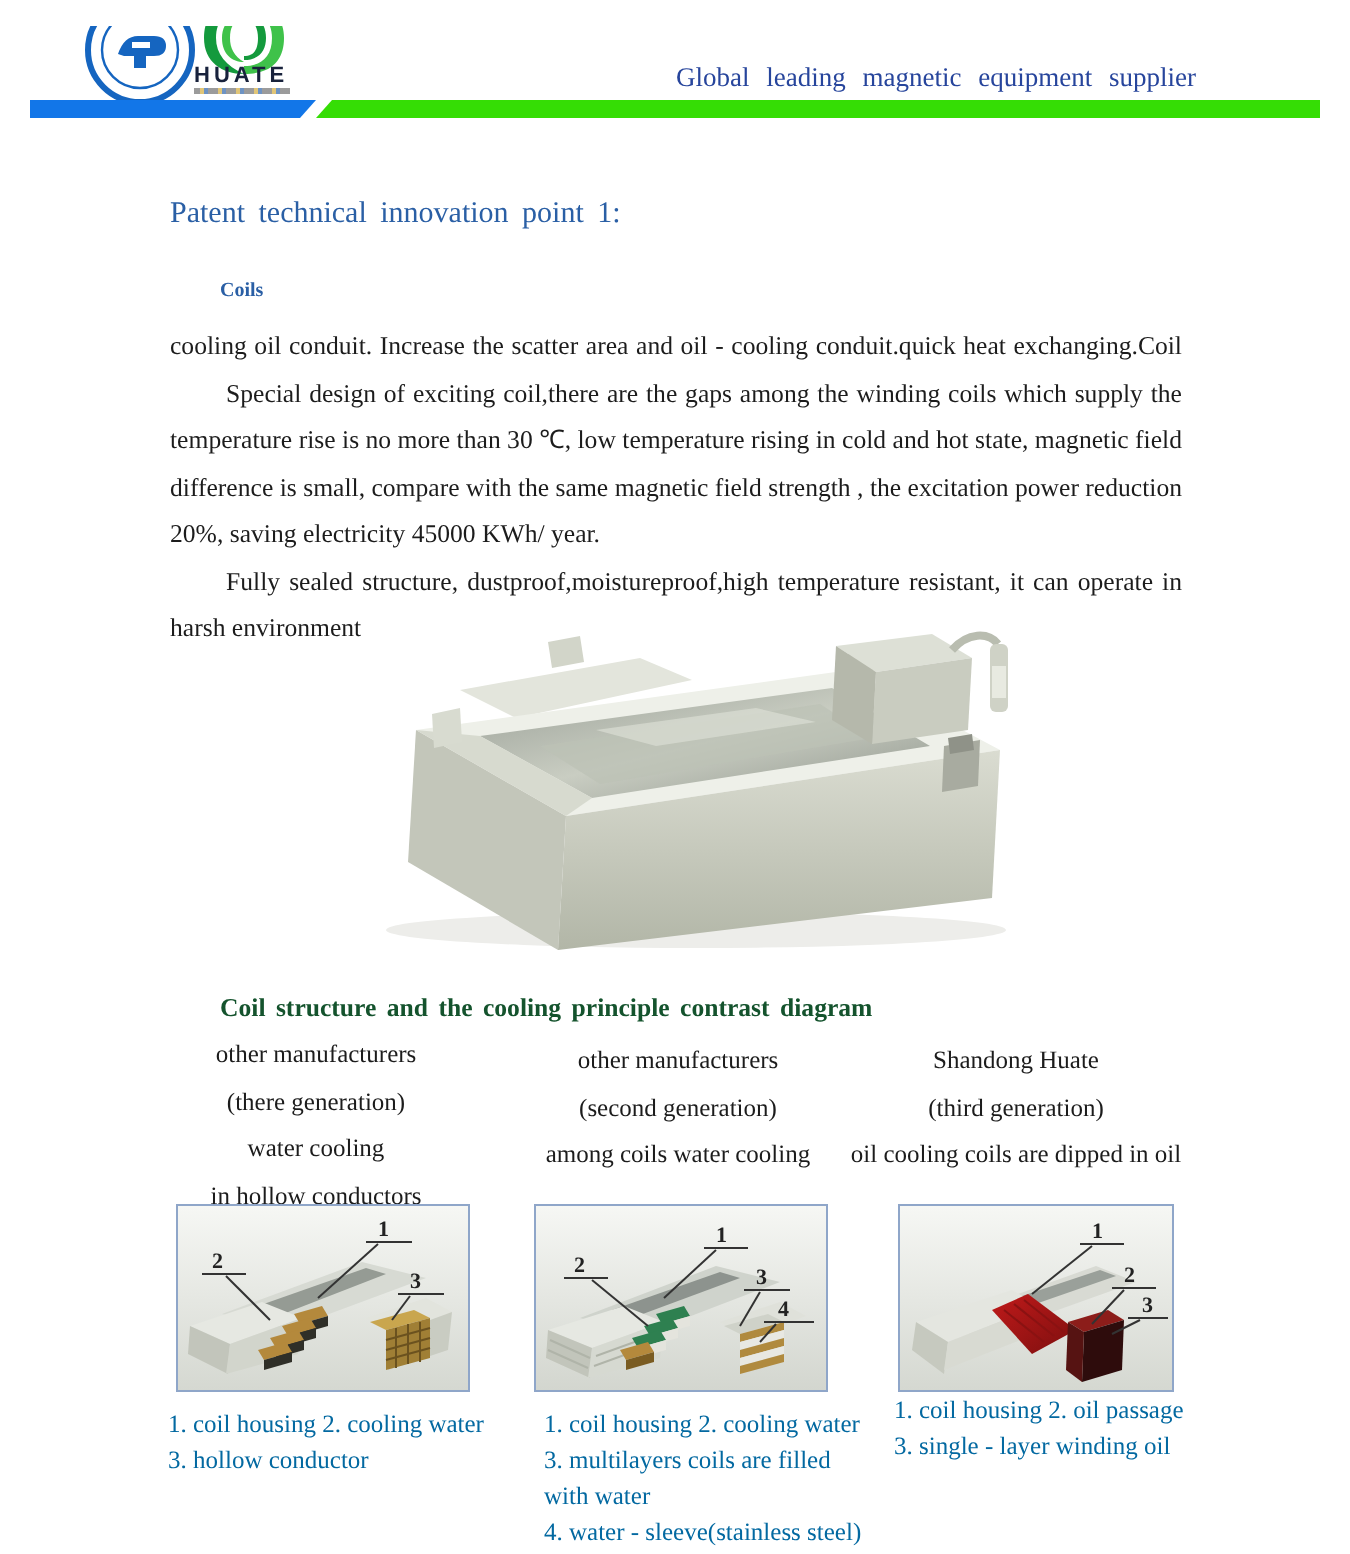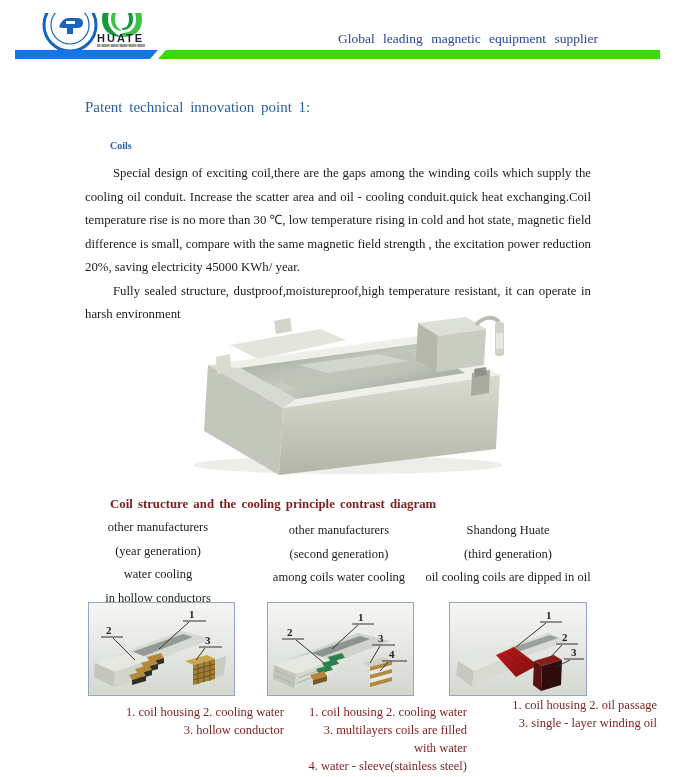--- a/index.html
+++ b/index.html
@@ -37,33 +37,33 @@
   }
   .paras{position:absolute;left:85px;top:149px;width:506px;font-size:12.8px;}
   .jline{line-height:23.5px;text-align:justify;text-align-last:justify;white-space:normal;}
   .jline.jlast{text-align-last:left;}
   .jline.indent{text-indent:28px;}
   
   .photo{position:absolute;left:178px;top:300px;width:335px;height:165px;}
   
   .sec-heading{
     position:absolute;left:110px;top:484px;width:480px;
-    font-size:12.8px;font-weight:bold;color:#7f1d1d;word-spacing:2px;
+    font-size:12.8px;font-weight:bold;color:#14532d;word-spacing:2px;
   }
   .colhead{position:absolute;font-size:12.5px;color:#1c1c1c;text-align:center;white-space:nowrap;}
   .colhead div{line-height:23.5px;}
   .colhead.c1{left:82px;top:503px;width:152px;}
   .colhead.c2{left:256px;top:506px;width:166px;}
   .colhead.c3{left:420px;top:506px;width:176px;}
   .dbox{position:absolute;top:589px;height:92px;border:1px solid #8fa6c9;background:#eef0ec;}
   .dbox.b1{left:88px;width:145px;}
   .dbox.b2{left:267px;width:145px;}
   .dbox.b3{left:449px;width:136px;}
   .dbox svg{display:block;}
-  .caption{position:absolute;font-size:12.5px;color:#7f1d1d;z-index:3;text-align:right;}
+  .caption{position:absolute;font-size:12.5px;color:#0369a1;z-index:3;}
   .caption div{line-height:18px;white-space:nowrap;}
   .caption.k1{left:84px;top:690px;width:200px;}
   .caption.k2{left:272px;top:690px;width:195px;}
   .caption.k3{left:447px;top:683px;width:210px;}
   .watermark{
     position:absolute;left:150px;top:733px;width:420px;z-index:1;
     font-family:"Liberation Sans", sans-serif;font-size:33px;color:#8f8f8f;
     opacity:.55;text-align:center;letter-spacing:1px;white-space:nowrap;
   }
   .callout{font-family:"Liberation Serif", serif;font-size:11px;font-weight:bold;fill:#222;}
@@ -92,22 +92,22 @@
 
   <svg class="bars" viewBox="0 0 675 9">
     <polygon points="15,0 158,0 150,9 15,9" fill="#1276e8"></polygon>
     <polygon points="166,0 660,0 660,9 158,9" fill="#35dd05"></polygon>
   </svg>
 
   <div class="doc-title">Patent technical innovation point 1:</div>
   <div class="subtitle">Coils</div>
 
   <div class="paras">
+    <div class="jline">cooling oil conduit. Increase the scatter area and oil - cooling conduit.quick heat exchanging.Coil</div>
     <div class="jline indent">Special design of exciting coil,there are the gaps among the winding coils which supply the</div>
-    <div class="jline">cooling oil conduit. Increase the scatter area and oil - cooling conduit.quick heat exchanging.Coil</div>
     <div class="jline">temperature rise is no more than 30 ℃, low temperature rising in cold and hot state, magnetic field</div>
     <div class="jline">difference is small, compare with the same magnetic field strength , the excitation power reduction</div>
     <div class="jline jlast">20%, saving electricity 45000 KWh/ year.</div>
     <div class="jline indent">Fully sealed structure, dustproof,moistureproof,high temperature resistant, it can operate in</div>
     <div class="jline jlast">harsh environment</div>
   </div>
 
   <svg class="photo" viewBox="0 0 335 165">
     <defs>
       <linearGradient id="gFront" x1="0" y1="0" x2="0" y2="1">
@@ -147,21 +147,21 @@
     <rect x="318" y="20" width="7" height="16" fill="#e8eae1"></rect>
 
     <polygon points="294,60 312,57 311,80 293,83" fill="#a8aba0"></polygon>
     <polygon points="296,56 308,54 309,62 297,64" fill="#8f9288"></polygon>
   </svg>
 
   <div class="sec-heading">Coil structure and the cooling principle contrast diagram</div>
 
   <div class="colhead c1">
     <div>other manufacturers</div>
-    <div>(year generation)</div>
+    <div>(there generation)</div>
     <div>water cooling</div>
     <div>in hollow conductors</div>
   </div>
   <div class="colhead c2">
     <div>other manufacturers</div>
     <div>(second generation)</div>
     <div>among coils water cooling</div>
   </div>
   <div class="colhead c3">
     <div>Shandong Huate</div>

